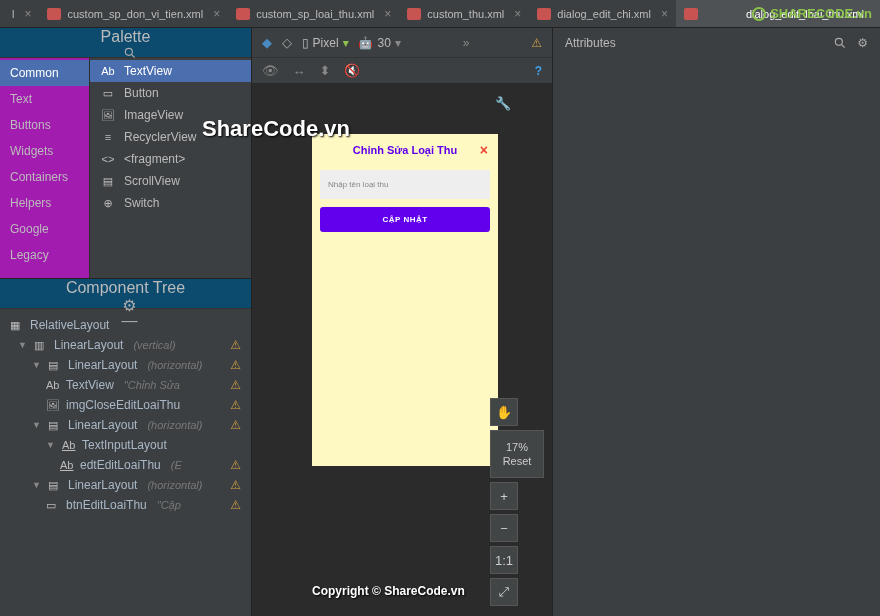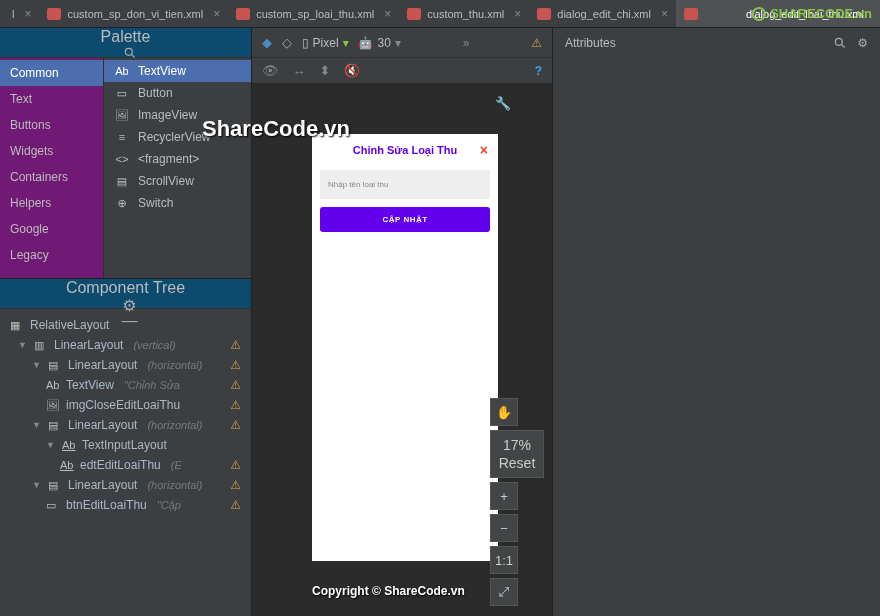--- a/index.html
+++ b/index.html
@@ -20,21 +20,21 @@
 .mid { flex: 1; display: flex; flex-direction: column; background: #2b2b2b; }
 .right { width: 328px; background: #3c3f41; border-left: 1px solid #222; }
 
 
 .panel-hdr { display: flex; align-items: center; height: 30px; padding: 0 10px; background: #0c4a6e; border-bottom: 1px solid #323232; font-size: 16px; color: #bbb; flex-direction: column; }
 .panel-hdr .spacer { flex: 1; }
 .panel-hdr .icn { width: 16px; height: 16px; margin-left: 8px; display: inline-flex; align-items: center; justify-content: center; cursor: pointer; color: #aaa; }
 
 
 .palette-body { display: flex; flex: 0 0 auto; height: 220px; }
-.pal-cats { width: 104px; background: #701a75; border-right: 1px solid #2e2e2e; padding-top: 2px; }
+.pal-cats { width: 90px; background: #a21caf; border-right: 1px solid #2e2e2e; padding-top: 2px; }
 .pal-cat { padding: 6px 10px; font-size: 12px; color: #bbb; cursor: pointer; }
 .pal-cat.active { background: #4b6eaf; color: #fff; }
 .pal-items { flex: 1; padding: 2px 0; background: #3c3f41; }
 .pal-item { display: flex; align-items: center; gap: 8px; padding: 4px 10px; font-size: 12px; color: #bbb; cursor: pointer; }
 .pal-item.active { background: #4b6eaf; color: #fff; }
 .pal-ic { width: 16px; height: 14px; display: inline-flex; align-items: center; justify-content: center; font-size: 11px; }
 
 
 .compt { flex: 1; border-top: 1px solid #222; display: flex; flex-direction: column; }
 .tree { flex: 1; padding: 6px 4px; font-size: 12px; overflow: hidden; }
@@ -51,31 +51,31 @@
 .mid-tb .icn { color: #aaa; cursor: pointer; font-size: 13px; }
 .mid-tb .dd { display: flex; align-items: center; gap: 4px; font-size: 12px; color: #bbb; cursor: pointer; }
 .mid-tb .warn { margin-left: auto; color: #d9a343; }
 .mid-sub { display: flex; align-items: center; height: 26px; padding: 0 10px; gap: 14px; background: #3c3f41; border-bottom: 1px solid #2b2b2b; }
 .mid-sub .icn { color: #888; font-size: 13px; }
 .mid-sub .info { margin-left: auto; color: #3f9ee8; font-weight: bold; }
 
 
 .canvas { flex: 1; position: relative; background: #2b2b2b; display: flex; align-items: flex-start; justify-content: center; padding-top: 50px; }
 .wrench { position: absolute; top: 12px; right: 40px; color: #888; font-size: 13px; }
-.device { width: 186px; height: 427px; background: #ffffff; position: relative; font-family: Roboto, Arial, sans-serif; margin-left: 6px; }
+.device { width: 186px; height: 332px; background: #fef9c3; position: relative; font-family: Roboto, Arial, sans-serif; margin-left: 6px; }
 .dlg-title { display: flex; align-items: center; justify-content: center; padding: 10px 8px 6px; position: relative; }
 .dlg-title-t { color: #6200ee; font-weight: bold; font-size: 11px; text-align: center; flex: 1; }
 .dlg-close { color: #e43; font-size: 14px; font-weight: bold; position: absolute; right: 10px; }
 .dlg-input { margin: 8px 8px; padding: 10px 8px; background: #eee; font-size: 8px; color: #888; }
 .dlg-btn { margin: 8px 8px; padding: 8px; background: #6200ee; color: #fff; text-align: center; font-size: 8px; font-weight: bold; border-radius: 3px; letter-spacing: 0.5px; }
 
 
 .zoomc { position: absolute; right: 8px; bottom: 10px; display: flex; flex-direction: column; gap: 4px; }
 .zb { width: 28px; height: 28px; background: #424546; border: 1px solid #555; display: flex; align-items: center; justify-content: center; color: #ccc; cursor: pointer; font-size: 13px; }
-.zb.wide { width: 54px; height: 48px; flex-direction: column; font-size: 14px; gap: 2px; }
+.zb.wide { width: 54px; height: 48px; flex-direction: column; font-size: 11px; gap: 2px; }
 
 
 .attr-hdr { display: flex; align-items: center; height: 30px; padding: 0 12px; background: #3c3f41; text-align: right; }
 .attr-hdr .spacer { flex: 1; }
 .attr-hdr .icn { margin-left: 10px; color: #aaa; cursor: pointer; }
 
 
 .wm1 { position: absolute; top: 116px; left: 202px; font-size: 22px; color: #fff; font-weight: bold; text-shadow: 1px 1px 2px #000; pointer-events: none; }
 .wm2 { position: absolute; bottom: 18px; left: 312px; font-size: 12px; color: #fff; font-weight: bold; text-shadow: 1px 1px 2px #000; pointer-events: none; text-align: center; }
 .wm3 { position: absolute; top: 6px; right: 8px; color: #8bc34a; font-size: 13px; font-weight: bold; pointer-events: none; display: flex; align-items: center; gap: 4px; }

